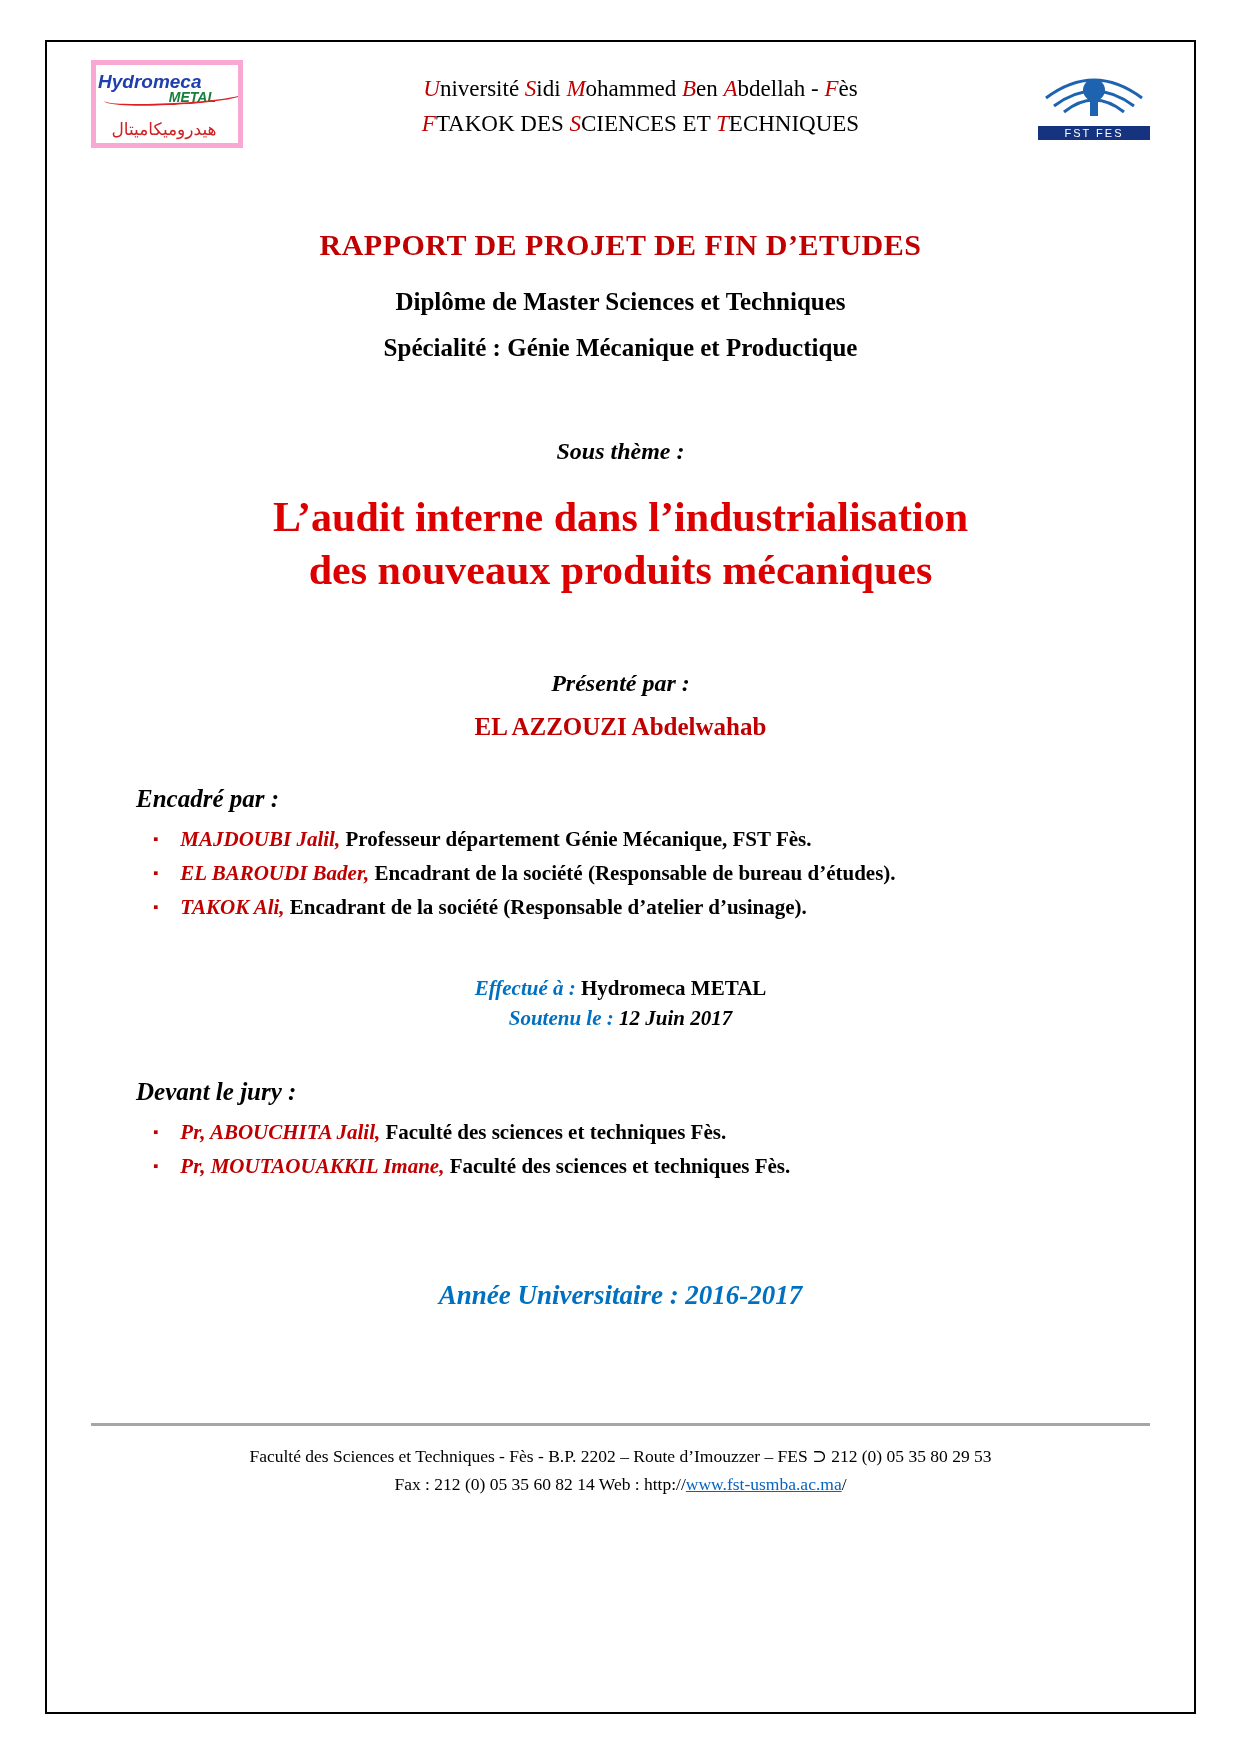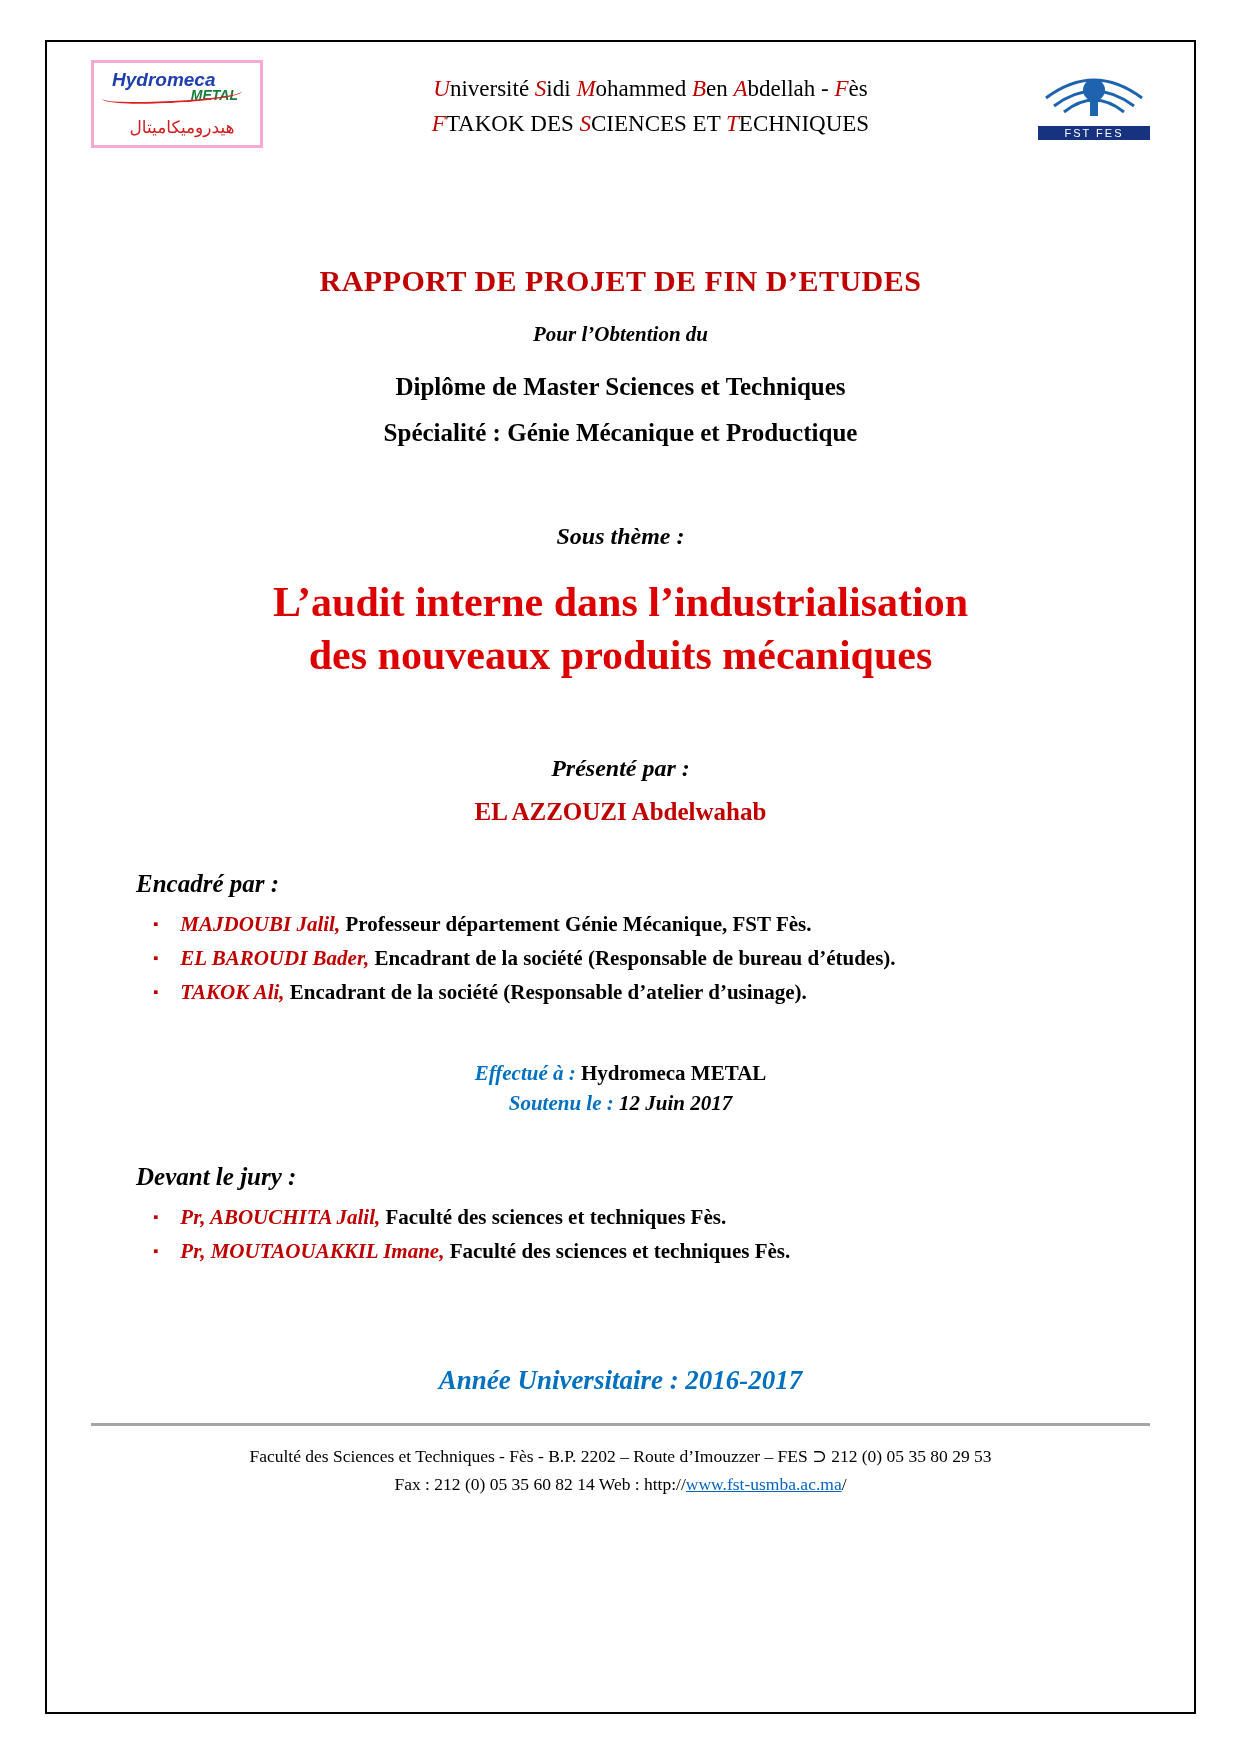--- a/index.html
+++ b/index.html
@@ -23,24 +23,24 @@
     flex-direction: column;
   }
 
   
   .header {
     display: flex;
     justify-content: space-between;
     align-items: flex-start;
   }
   .logo-hydro {
-    width: 172px;
+    width: 152px;
     height: 88px;
-    border: 3px solid #f9a8d4;
-    padding: 6px 8px 4px 18px;
+    border: 5px solid #f9a8d4;
+    padding: 6px 8px 4px 2px;
     position: relative;
     overflow: hidden;
   }
   .hydro-name {
     color: #1f3fae;
     font-weight: bold;
     font-style: italic;
     font-size: 19px;
     font-family: "Liberation Sans", sans-serif;
   }
@@ -88,21 +88,21 @@
     font-family: "Liberation Sans", sans-serif;
     letter-spacing: 2px;
     padding: 1px 4px;
     margin-top: -4px;
   }
 
   
   .center { text-align: center; }
 
   .report-title {
-    margin-top: 116px;
+    margin-top: 80px;
     color: #c00000;
     font-weight: bold;
     font-size: 30px;
     letter-spacing: 0.5px;
   }
   .obtention {
     margin-top: 24px;
     font-weight: bold;
     font-style: italic;
     font-size: 21px;
@@ -233,21 +233,20 @@
             <path d="M26 52 Q56 28 86 52"></path>
           </g>
           <circle cx="56" cy="30" r="11" fill="#1e63b0"></circle>
           <rect x="52" y="30" width="8" height="26" fill="#1e63b0"></rect>
         </svg>
         <div class="fst-caption">FST FES</div>
       </div>
     </div>
 
     <div class="report-title center">RAPPORT DE PROJET DE FIN D’ETUDES</div>
-    <div class="obtention center">Pour l’Obtention du</div>
     <div class="diploma center">Diplôme de Master Sciences et Techniques</div>
     <div class="specialty center">Spécialité : Génie Mécanique et Productique</div>
 
     <div class="sous-theme center">Sous thème :</div>
     <div class="thesis-title center">
       <div>L’audit interne dans l’industrialisation</div>
       <div>des nouveaux produits mécaniques</div>
     </div>
 
     <div class="presented-label center">Présenté par :</div>

